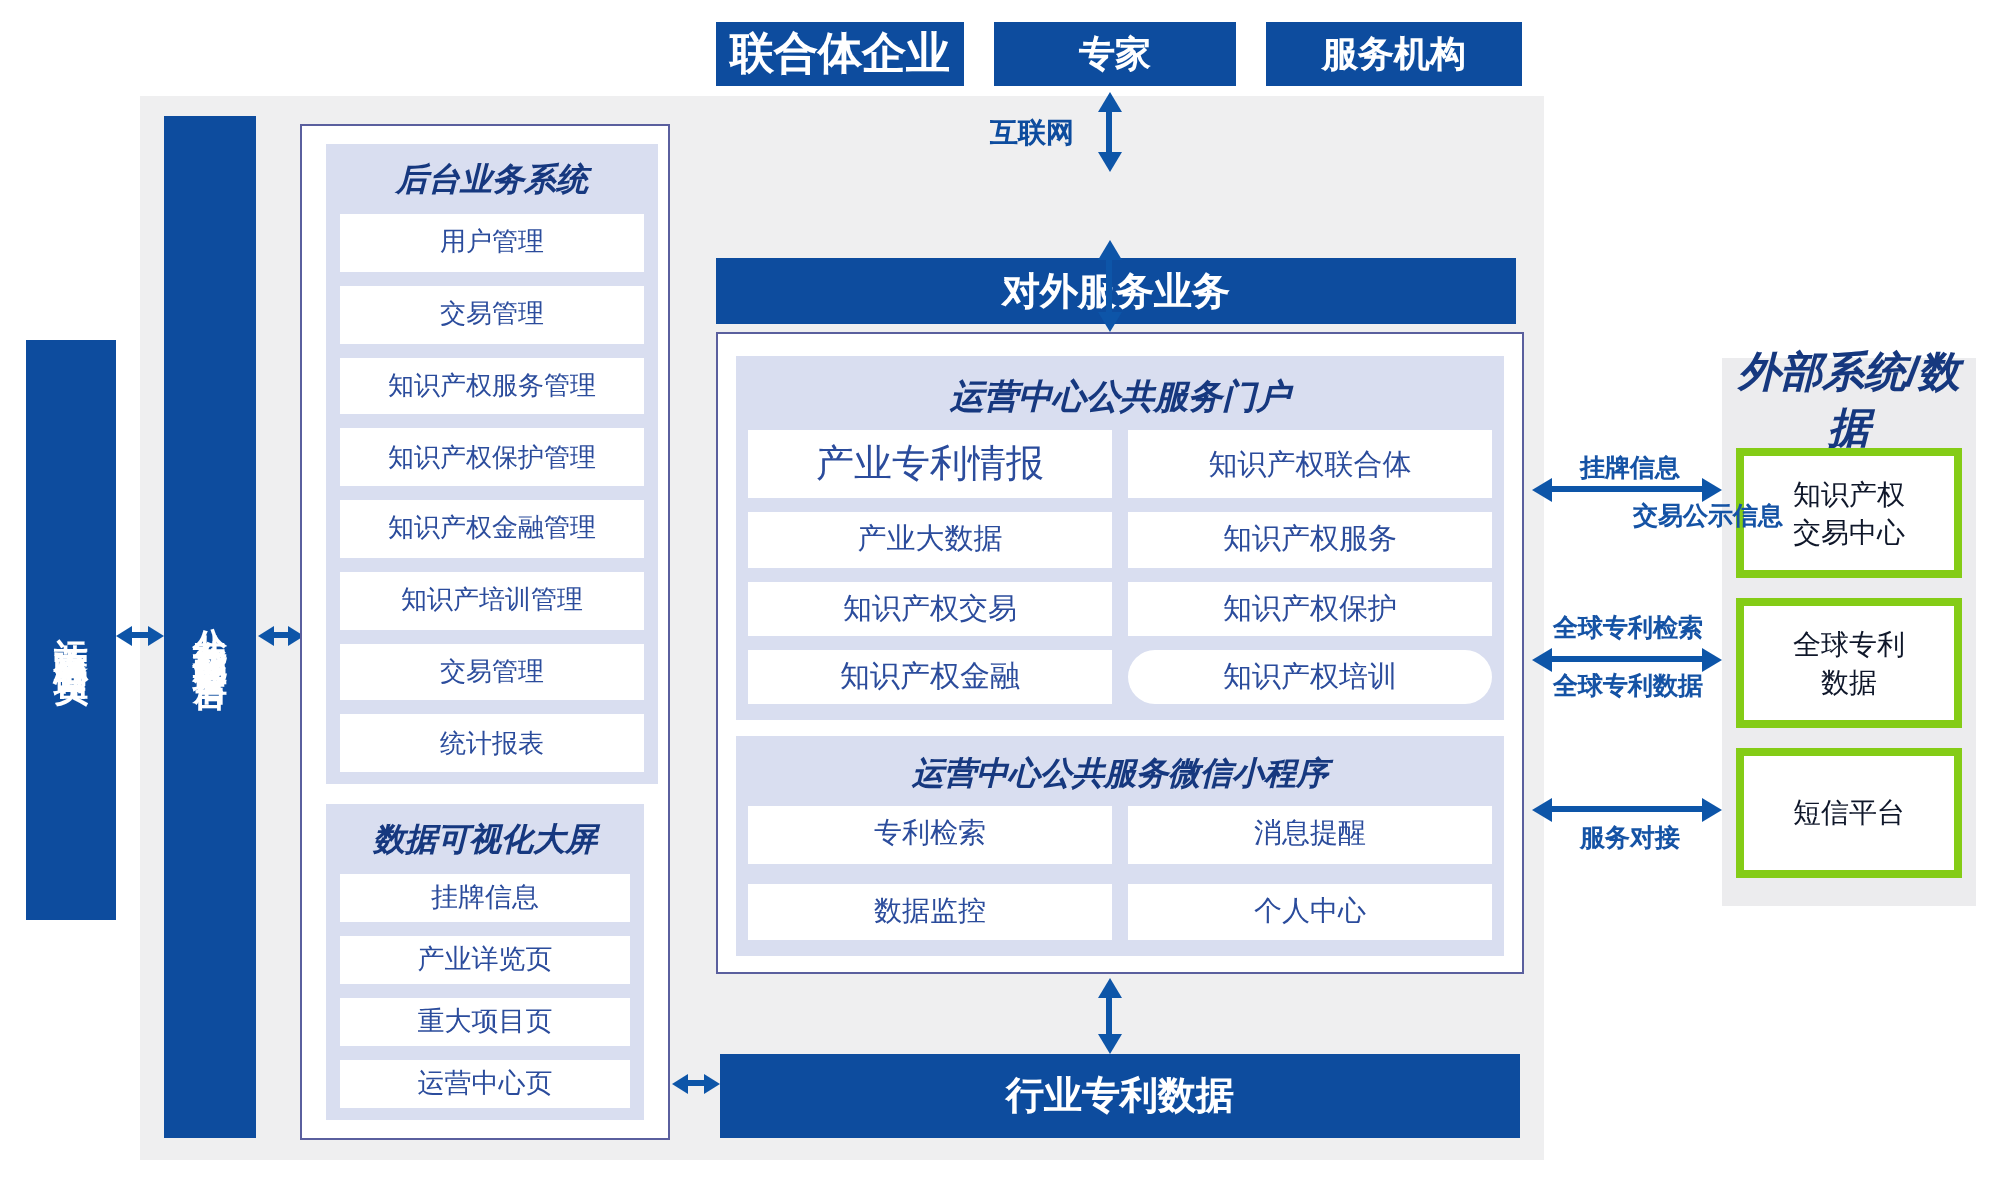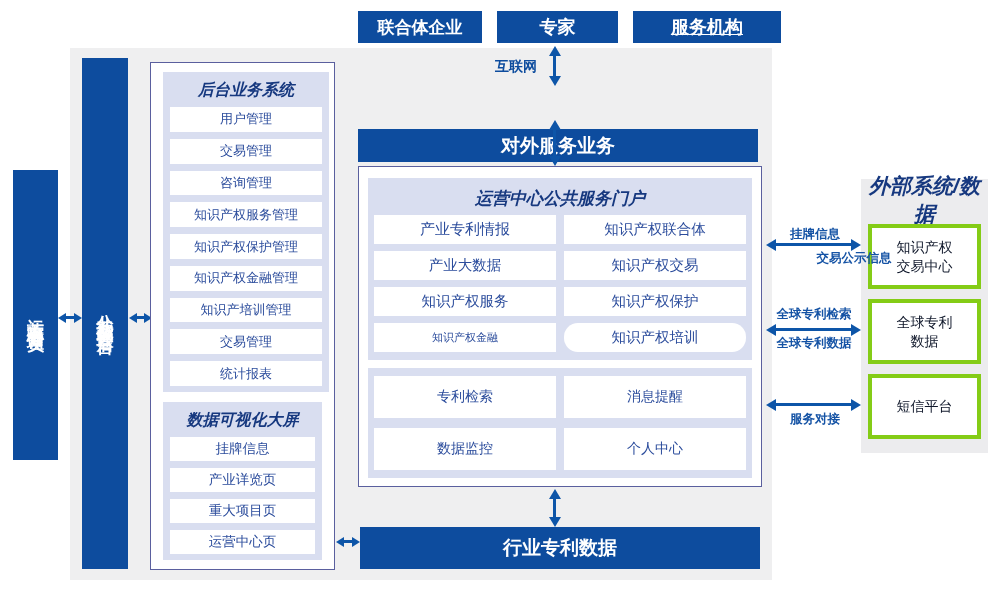--- a/index.html
+++ b/index.html
@@ -60,27 +60,27 @@
   }
 </style>
 </head>
 <body>
 
 <div class="stage">
 
   <div class="abs gray-panel" style="left:70px;top:48px;width:702px;height:532px;"></div>
   <div class="abs gray-panel2" style="left:861px;top:179px;width:127px;height:274px;"></div>
 
-  <div class="abs bluefill" style="left:358px;top:11px;width:124px;height:32px;font-size:17px;">
+  <div class="abs bluefill" style="left:358px;top:11px;width:124px;height:32px;font-size:22px;">
     <span>联合体企业</span>
   </div>
   <div class="abs bluefill" style="left:497px;top:11px;width:121px;height:32px;font-size:18px;">
     <span>专家</span>
   </div>
-  <div class="abs bluefill" style="left:633px;top:11px;width:148px;height:32px;font-size:18px;text-decoration:underline;">
+  <div class="abs bluefill" style="left:633px;top:11px;width:128px;height:32px;font-size:18px;">
     <span>服务机构</span>
   </div>
 
   <div class="abs" style="left:486px;top:58px;width:60px;font-size:14px;font-weight:bold;color:#0d4c9e;text-align:center;">互联网</div>
   <div class="v-arrow" style="left:553px;top:56px;height:20px;"></div>
 
   <div class="abs bluefill" style="left:358px;top:85px;width:400px;height:33px;font-size:19px;margin-top:44px;">
     <span>对外服务业务</span>
   </div>
 
@@ -95,21 +95,20 @@
   <div class="h-arrow sm" style="left:66px;top:316px;width:8px;"></div>
   <div class="h-arrow sm" style="left:137px;top:316px;width:7px;"></div>
 
   <div class="abs outline-box" style="left:150px;top:62px;width:185px;height:508px;"></div>
 
   <div class="abs lav" style="left:163px;top:72px;width:166px;height:320px;padding:6px 7px;">
     <div class="sec-title" style="font-size:16px;height:24px;margin-bottom:5px;">后台业务系统</div>
     <div class="col-list">
       <div class="item">用户管理</div>
       <div class="item">交易管理</div>
-      <div class="item">咨询管理</div>
       <div class="item">知识产权服务管理</div>
       <div class="item">知识产权保护管理</div>
       <div class="item">知识产权金融管理</div>
       <div class="item">知识产培训管理</div>
       <div class="item">交易管理</div>
       <div class="item">统计报表</div>
     </div>
   </div>
 
   <div class="abs lav" style="left:163px;top:402px;width:159px;height:158px;padding:6px 7px;">
@@ -120,32 +119,33 @@
       <div class="item" style="font-size:13.5px;">重大项目页</div>
       <div class="item" style="font-size:13.5px;">运营中心页</div>
     </div>
   </div>
 
   <div class="abs outline-box" style="left:358px;top:166px;width:404px;height:321px;"></div>
 
   <div class="abs lav" style="left:368px;top:178px;width:384px;height:182px;padding:8px 6px;">
     <div class="sec-title" style="font-size:17px;height:24px;margin-bottom:5px;">运营中心公共服务门户</div>
     <div class="grid2">
-      <div class="item" style="font-size:15px;">产业专利情报</div>
+      <div class="item" style="font-size:19px;">产业专利情报</div>
       <div class="item" style="font-size:14.5px;">知识产权联合体</div>
       <div class="item" style="font-size:14.5px;">产业大数据</div>
+      <div class="item" style="font-size:14.5px;">知识产权服务</div>
       <div class="item" style="font-size:14.5px;">知识产权交易</div>
-      <div class="item" style="font-size:14.5px;">知识产权服务</div>
       <div class="item" style="font-size:14.5px;">知识产权保护</div>
-      <div class="item" style="font-size:11px;text-align:right;">知识产权金融</div>
+      <div class="item" style="font-size:15px;text-align:right;">知识产权金融</div>
       <div class="item" style="font-size:14.5px;border-radius:14px;">知识产权培训</div>
     </div>
   </div>
 
   <div class="abs lav" style="left:368px;top:368px;width:384px;height:110px;padding:8px 6px;">
+    <div class="sec-title" style="font-size:16px;height:22px;margin-bottom:5px;">运营中心公共服务微信小程序</div>
     <div class="grid2" style="gap:10px 8px;">
       <div class="item" style="font-size:14px;">专利检索</div>
       <div class="item" style="font-size:14px;">消息提醒</div>
       <div class="item" style="font-size:14px;">数据监控</div>
       <div class="item" style="font-size:14px;">个人中心</div>
     </div>
   </div>
 
   <div class="v-arrow" style="left:553px;top:499px;height:18px;"></div>
 

